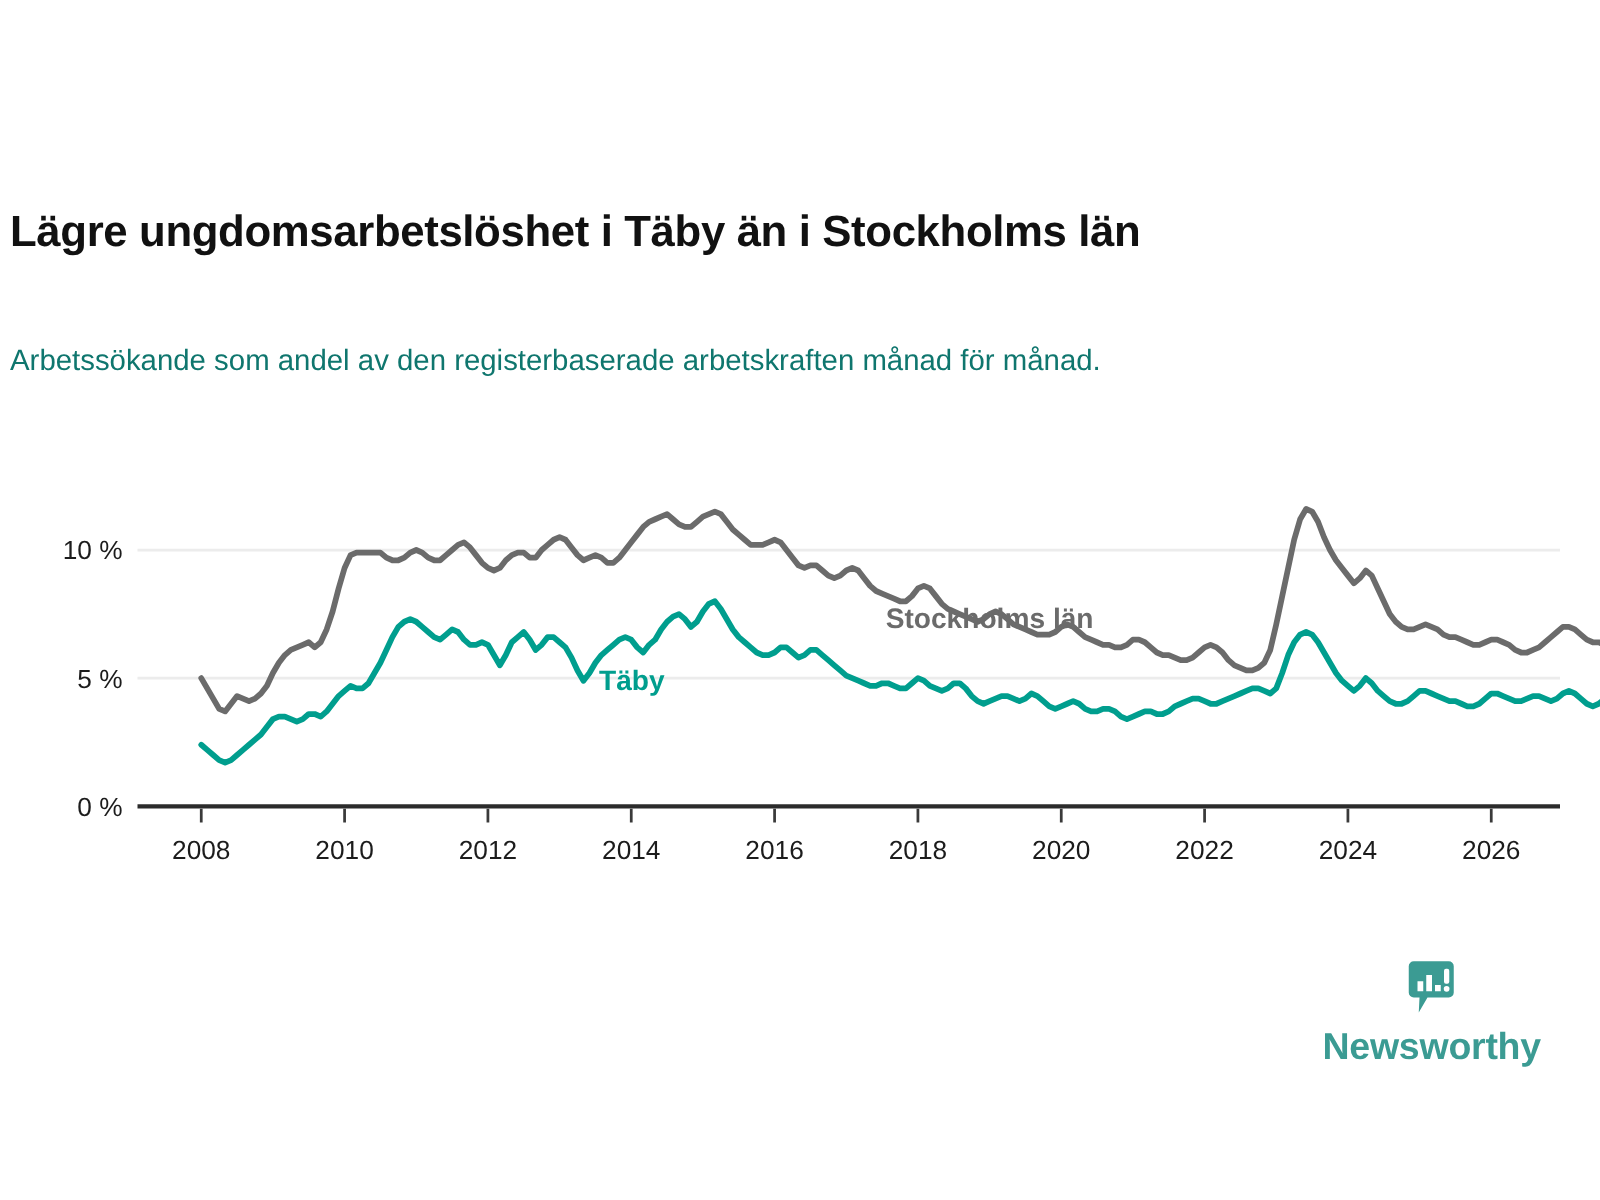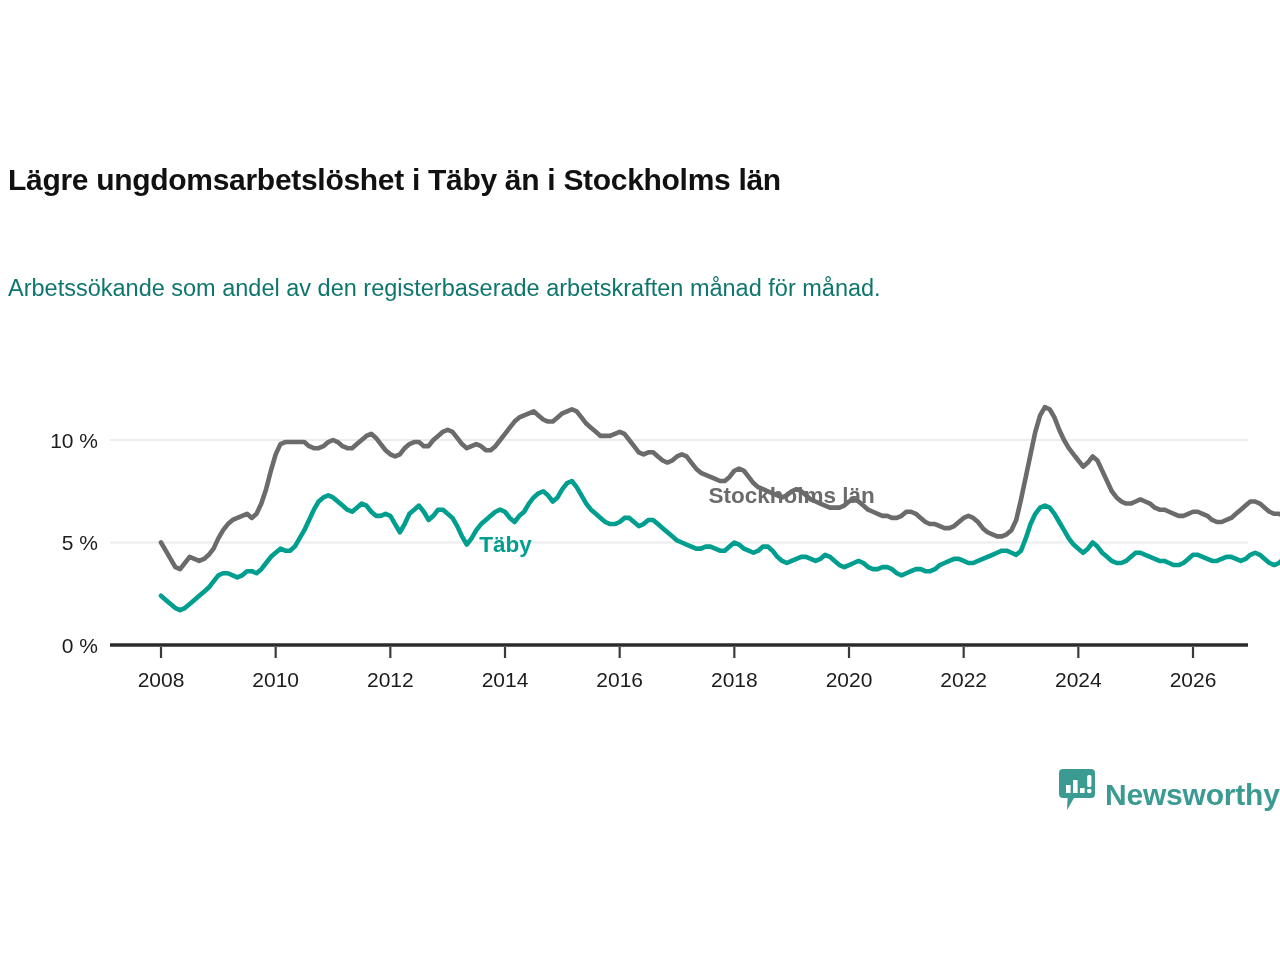--- a/index.html
+++ b/index.html
@@ -9,21 +9,21 @@
     background:#ffffff;
     font-family:"Liberation Sans","DejaVu Sans",sans-serif;
     color:#1a1a1a;
     overflow:hidden;
     position:relative;
   }
   .page{position:relative;width:1280px;height:960px;}
 
   .title{
     position:absolute;left:8px;top:143px;width:1250px;
-    font-size:30px;font-weight:bold;letter-spacing:-0.3px;
+    font-size:35px;font-weight:bold;letter-spacing:-0.3px;
     color:#111111;line-height:1.12;
   }
   .subtitle{
     position:absolute;left:8px;top:248px;width:1180px;
     font-size:23.5px;font-weight:400;color:#0f766e;line-height:1.42;
   }
 
   .chart-wrap{position:absolute;left:0px;top:400px;width:1280px;height:300px;}
   svg.chart{display:block;}
 
@@ -39,21 +39,21 @@
     font-family:"Liberation Sans","DejaVu Sans",sans-serif;
     font-size:22.5px;font-weight:bold;
   }
   .endlabel{
     font-family:"Liberation Sans","DejaVu Sans",sans-serif;
     font-size:21px;fill:#1c1c1c;
   }
 
   .logo{
     position:absolute;left:1058px;top:768px;
-    display:flex;align-items:flex-end;gap:9px;
+    display:flex;align-items:center;gap:9px;flex-direction:column;
   }
   .logo-mark{width:38px;height:44px;display:block;}
   .logo-text{
     font-size:30px;font-weight:600;color:#3b9b93;letter-spacing:-0.2px;
     font-family:"Liberation Sans","DejaVu Sans",sans-serif;
   }
 </style>
 </head>
 <body>
 

